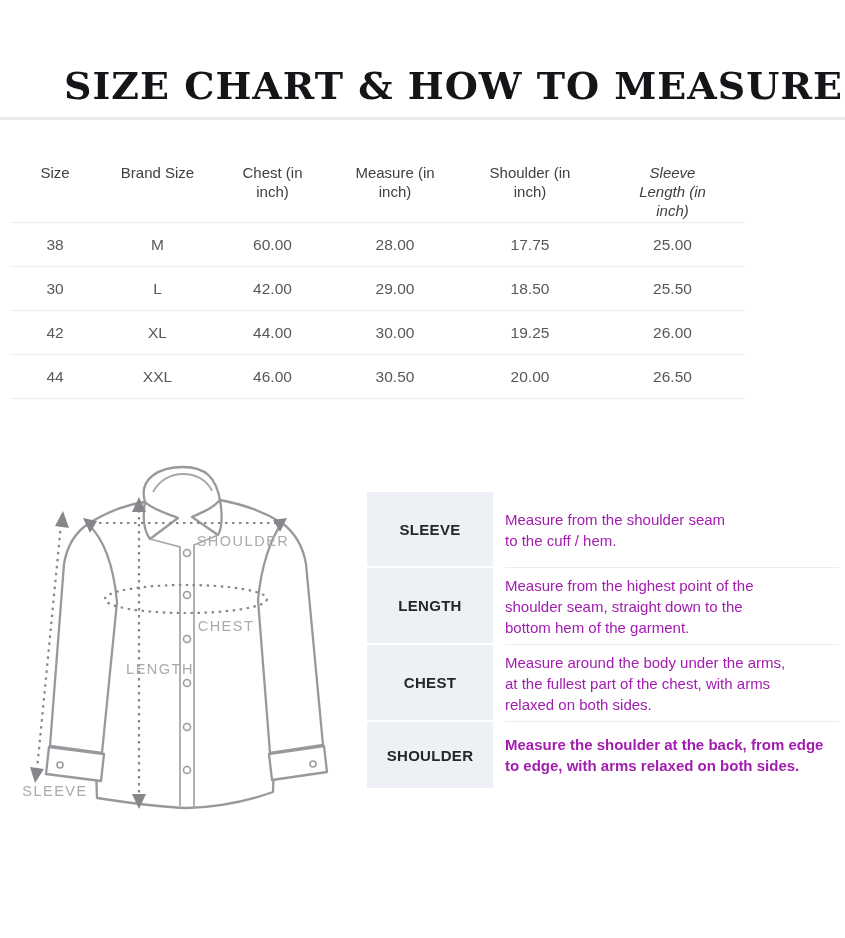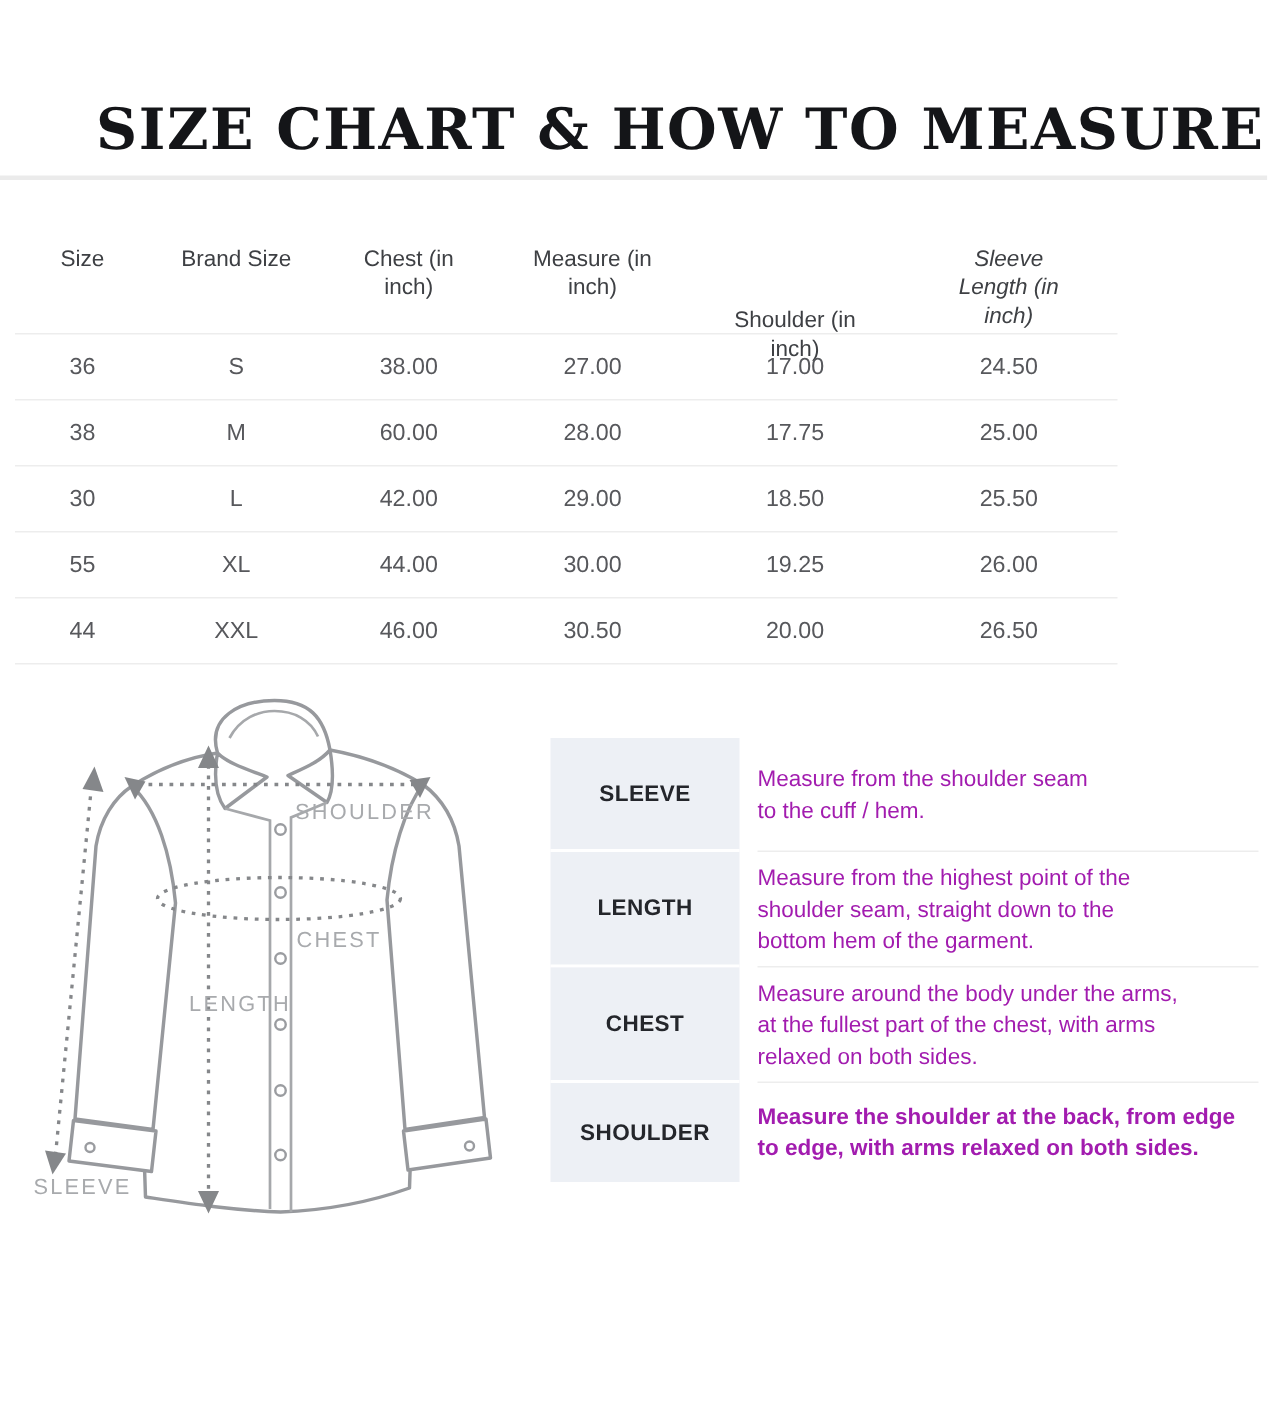--- a/index.html
+++ b/index.html
@@ -13,21 +13,21 @@
     font-family:"DejaVu Serif","Liberation Serif",serif;font-weight:700;
     font-size:38px;letter-spacing:1px;color:#141518;line-height:44px;margin-left:31px;
   }
   .title-rule{position:absolute;left:0;top:117px;width:845px;height:3px;background:#ebebeb;}
   
   .size-table{position:absolute;left:10px;top:150px;width:735px;}
   .st-header,.st-row{display:grid;grid-template-columns:90px 115px 115px 130px 140px 145px;}
   .st-header{height:72px;}
   .st-hcell{display:flex;justify-content:center;padding-top:13px;text-align:center;
     font-size:15px;color:#3e4044;line-height:19px;}
-  .hw3{max-width:72px;} .hw4{max-width:80px;} .hw5{max-width:96px;margin-top:41px;} .hw6{max-width:84px;font-style:italic;}
+  .hw3{max-width:72px;} .hw4{max-width:80px;} .hw5{max-width:96px;} .hw6{max-width:84px;font-style:italic;}
   .st-rows{border-bottom:1px solid #ededed;}
   .st-row{height:43px;border-top:1px solid #ededed;align-items:center;}
   .st-cell{text-align:center;font-size:15.5px;color:#57585c;}
   
   .measure-table{
     position:absolute;left:367px;top:492px;width:472px;
     display:grid;grid-template-columns:126px 334px;column-gap:12px;
     grid-template-rows:76px 77px 77px 66px;
   }
   .mt-label{
@@ -72,45 +72,37 @@
         </div>
       <div class="st-hcell">
           <span class="hw5">Shoulder (in inch)</span>
         </div>
       <div class="st-hcell">
           <span class="hw6">Sleeve Length (in inch)</span>
         </div>
     </div>
     <div class="st-rows">
       <div class="st-row">
-        <div class="st-cell">36</div>
-        <div class="st-cell">S</div>
-        <div class="st-cell">38.00</div>
-        <div class="st-cell">27.00</div>
-        <div class="st-cell">17.00</div>
-        <div class="st-cell">24.50</div>
-      </div>
-      <div class="st-row">
         <div class="st-cell">38</div>
         <div class="st-cell">M</div>
         <div class="st-cell">60.00</div>
         <div class="st-cell">28.00</div>
         <div class="st-cell">17.75</div>
         <div class="st-cell">25.00</div>
       </div>
       <div class="st-row">
         <div class="st-cell">30</div>
         <div class="st-cell">L</div>
         <div class="st-cell">42.00</div>
         <div class="st-cell">29.00</div>
         <div class="st-cell">18.50</div>
         <div class="st-cell">25.50</div>
       </div>
       <div class="st-row">
-        <div class="st-cell">55</div>
+        <div class="st-cell">42</div>
         <div class="st-cell">XL</div>
         <div class="st-cell">44.00</div>
         <div class="st-cell">30.00</div>
         <div class="st-cell">19.25</div>
         <div class="st-cell">26.00</div>
       </div>
       <div class="st-row">
         <div class="st-cell">44</div>
         <div class="st-cell">XXL</div>
         <div class="st-cell">46.00</div>

